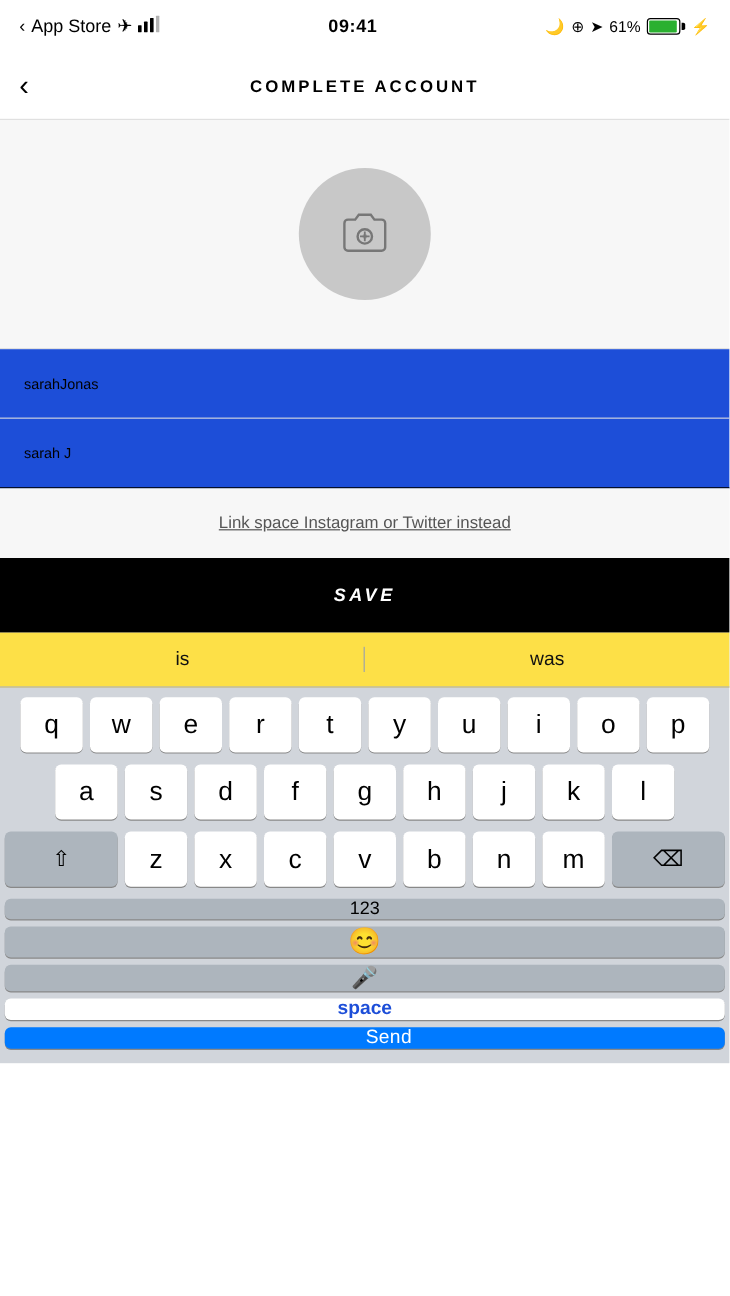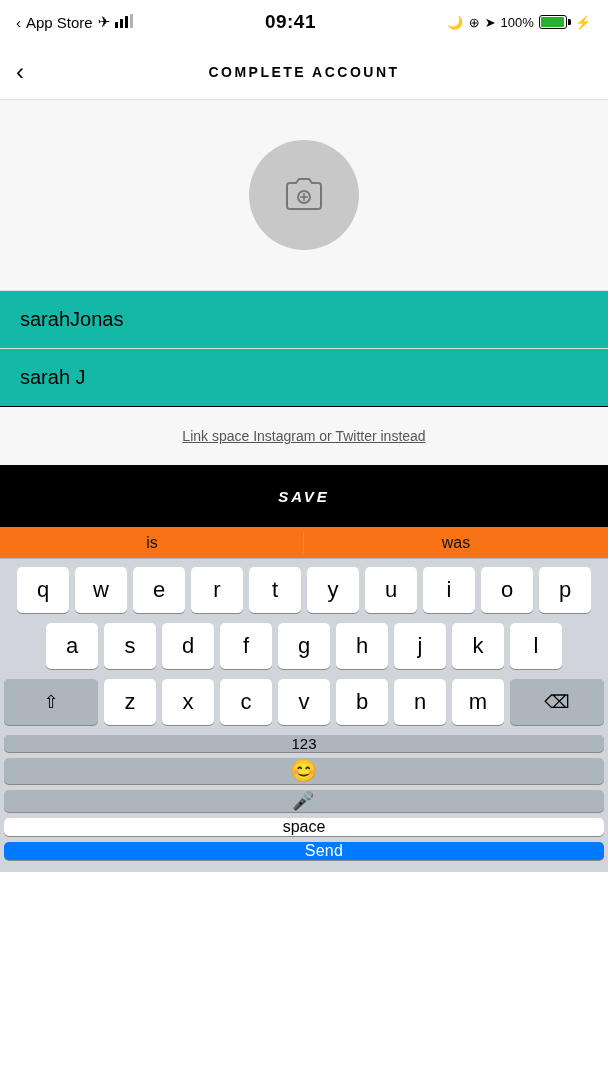--- a/index.html
+++ b/index.html
@@ -22,21 +22,21 @@
       background: #fff;
     }
     .status-left {
       display: flex;
       align-items: center;
       gap: 5px;
       font-size: 15px;
       font-weight: 500;
     }
     .status-center {
-      font-size: 19px;
+      font-size: 15px;
       font-weight: 600;
       letter-spacing: 0.5px;
     }
     .status-right {
       display: flex;
       align-items: center;
       gap: 5px;
       font-size: 13px;
     }
     .battery-icon {
@@ -128,25 +128,25 @@
     
     .fields-container {
       width: 100%;
       background: #fff;
       border-top: 1px solid #e0e0e0;
     }
     .input-field {
       width: 100%;
       height: 58px;
       padding: 0 20px;
-      font-size: 20px;
+      font-size: 12px;
       border: none;
       border-bottom: 1px solid #e0e0e0;
       outline: none;
-      background: #14b8a6;
+      background: #1d4ed8;
       color: #000;
     }
 
     
     .social-link {
       background: #f7f7f7;
       width: 100%;
       padding: 20px 0;
       text-align: center;
     }
@@ -179,22 +179,22 @@
     .keyboard {
       background: #d1d5db;
       width: 100%;
       flex: 1;
     }
 
     
     .autocomplete-bar {
       display: flex;
       align-items: center;
-      height: 32px;
-      background: #f97316;
+      height: 46px;
+      background: #fde047;
       border-bottom: 1px solid #b0b3b8;
     }
     .autocomplete-item {
       flex: 1;
       text-align: center;
       font-size: 16px;
       color: #111;
       padding: 8px 0;
       position: relative;
       cursor: pointer;
@@ -236,22 +236,22 @@
       max-width: 52px;
     }
     .key-dark {
       background: #adb5bd;
       color: #000;
     }
     .key-space {
       max-width: none;
       flex: 4;
       font-size: 16px;
-      font-weight: 400;
-      color: #000000;
+      font-weight: 700;
+      color: #1d4ed8;
     }
     .key-send {
       background: #007aff;
       color: #fff;
       font-size: 16px;
       font-weight: 500;
       max-width: none;
       flex: 1.5;
       letter-spacing: 0.3px;
       padding-left: 40px;
@@ -283,21 +283,21 @@
         <rect x="10" y="2" width="3" height="12" rx="0.5" fill="#000"></rect>
         <rect x="15" y="0" width="3" height="14" rx="0.5" fill="#000" opacity="0.3"></rect>
       </svg>
     </span>
   </div>
   <div class="status-center">09:41</div>
   <div class="status-right">
     <span>🌙</span>
     <span>⊕</span>
     <span>➤</span>
-    <span>100%</span>
+    <span>61%</span>
     <span class="battery-icon">
       <span class="battery-body">
         <span class="battery-fill"></span>
       </span>
       <span class="battery-tip"></span>
     </span>
     <span style="font-size:13px;">⚡</span>
   </div>
 </div>
 

